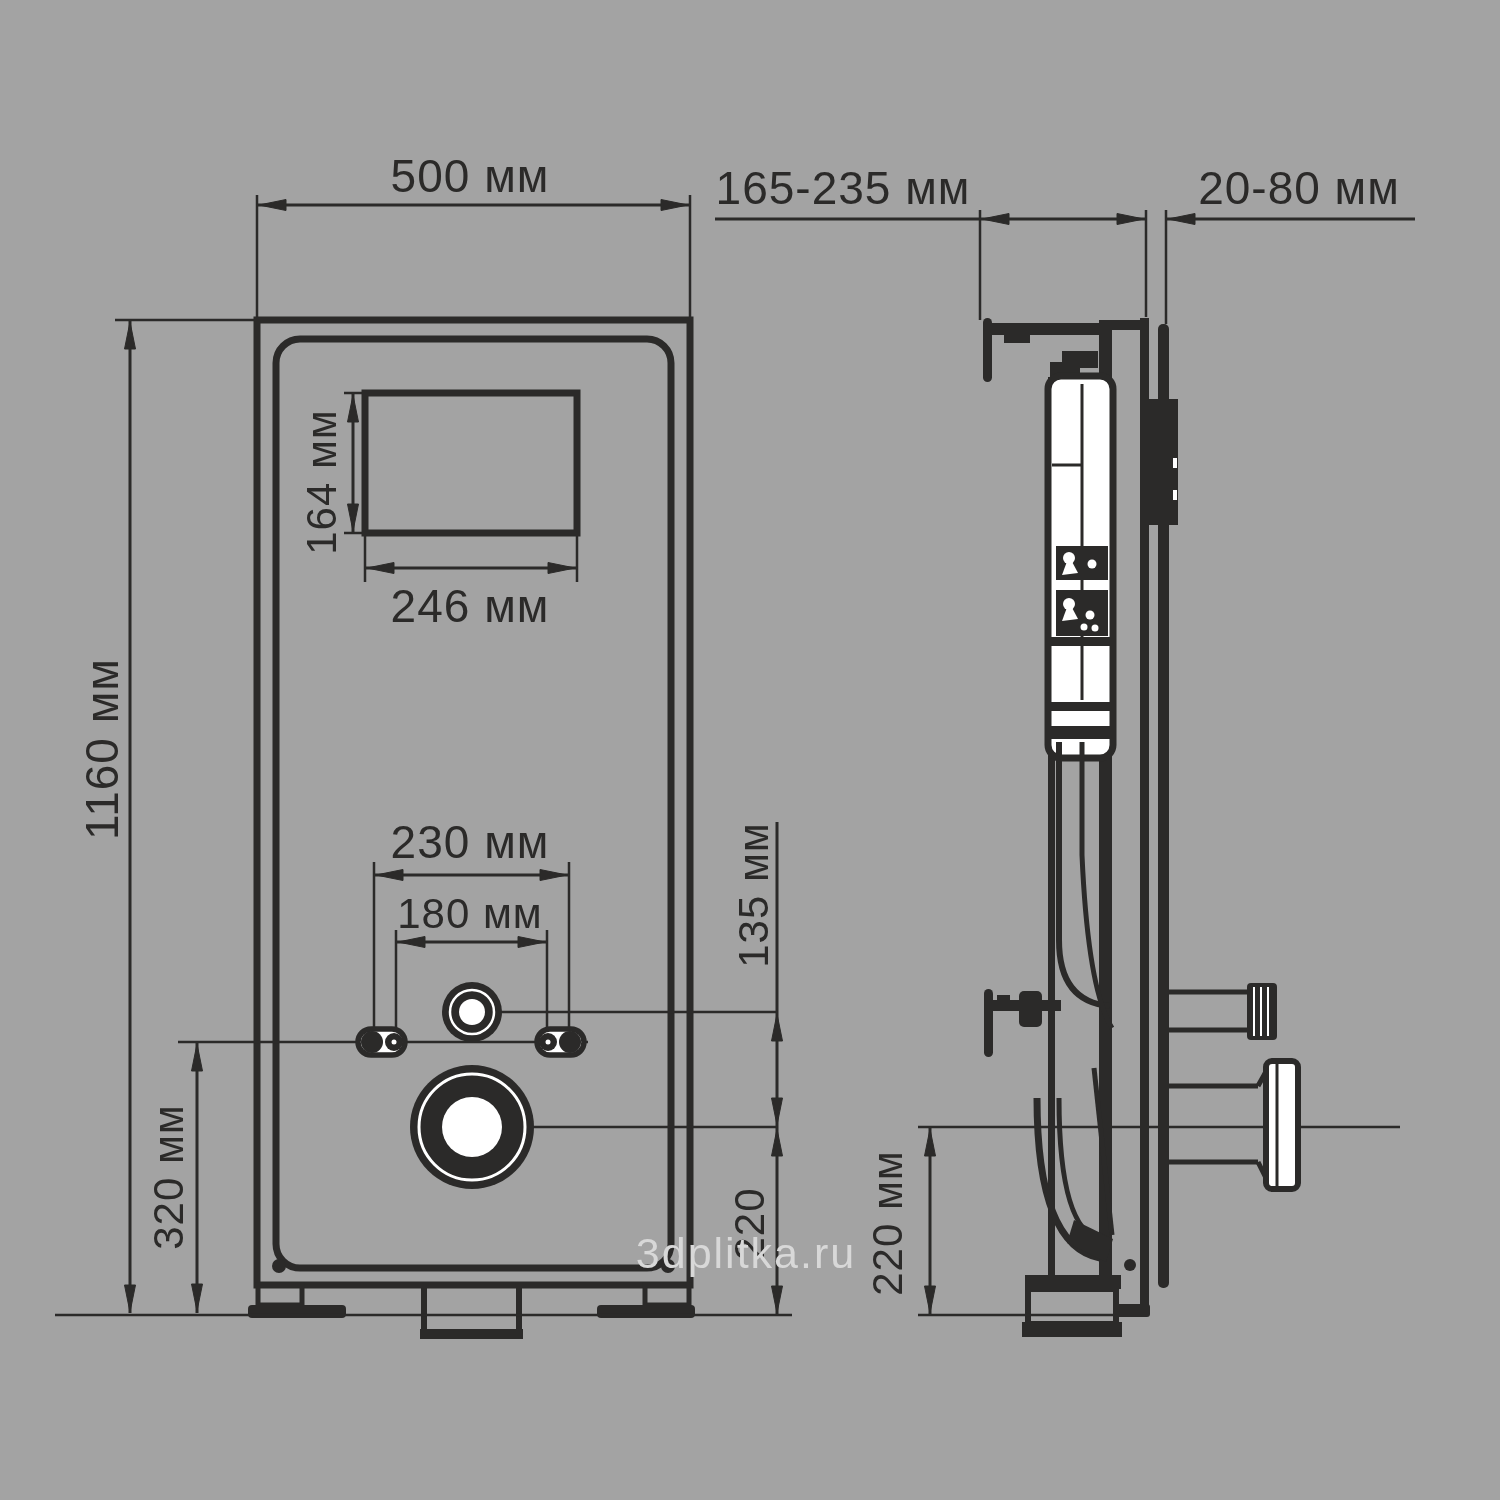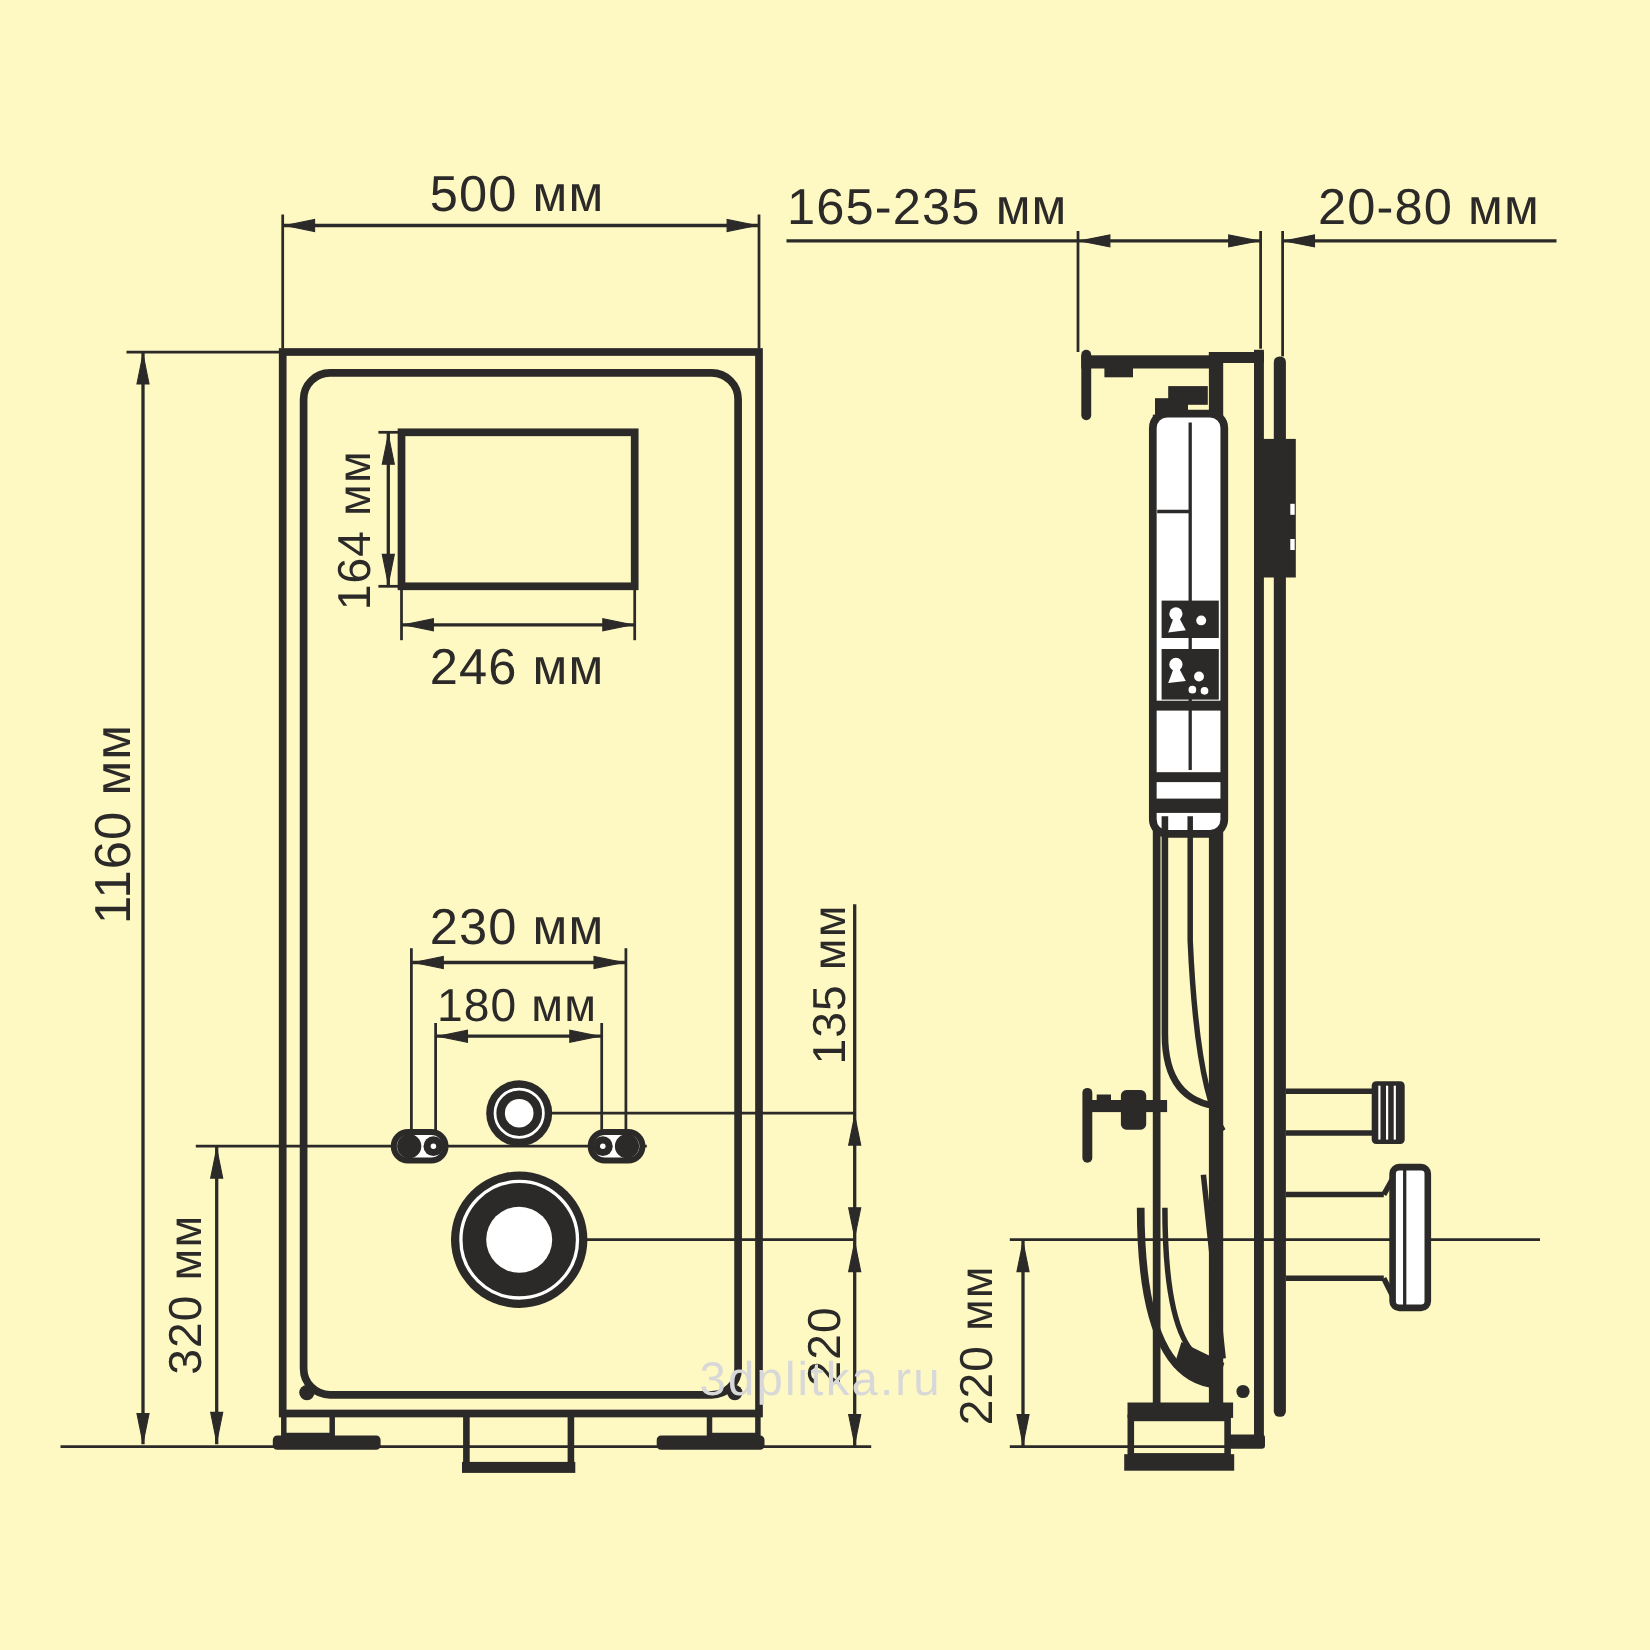--- a/index.html
+++ b/index.html
@@ -1,16 +1,16 @@
 <!DOCTYPE html>
 <html><head>
 <meta charset="utf-8">
 <style>
   html,body{margin:0;padding:0;background:#ffffff;}
-  .stage{width:1500px;height:1500px;position:relative;background:#fef9c3;overflow:hidden;}
+  .stage{width:1500px;height:1500px;position:relative;background:#a3a3a3;overflow:hidden;}
   svg{display:block;}
   .dim-label{
     font-family:"Liberation Sans", sans-serif;
     fill:#2b2a29;
     font-size:46px;
     letter-spacing:1px;
   }
   .dim-label.small{font-size:42px;}
   .watermark{
     font-family:"Liberation Sans", sans-serif;

